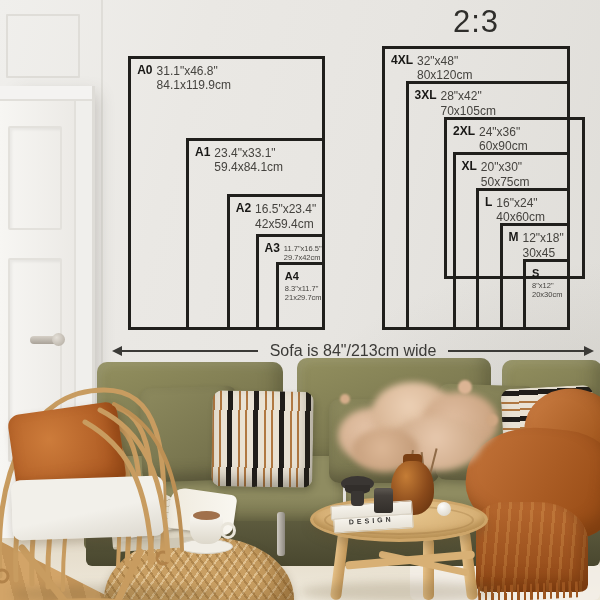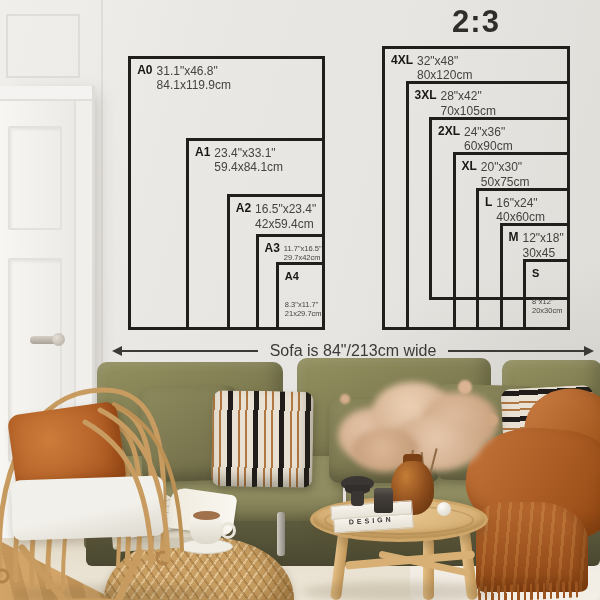--- a/index.html
+++ b/index.html
@@ -28,27 +28,27 @@
   #wall-molding{left:6px;top:14px;width:70px;height:60px;border:2px solid #dfddd8;border-radius:1px;}
 
   
   .size-rect{position:absolute;box-sizing:border-box;border:3px solid #201f1c;overflow:hidden;}
   .fr-label{display:flex;gap:4px;padding:5px 3px 0 6px;}
   .fr-name{font-weight:700;color:#191816;font-size:12px;line-height:1.15;}
   .fr-dims{font-size:12px;color:#45433f;line-height:1.2;display:block;}
   .fr-in,.fr-cm{display:block;white-space:nowrap;}
   .style-compact .fr-name{font-size:12px;}
   .style-compact .fr-dims{font-size:7.5px;padding-top:2px;}
-  .style-stacked .fr-label{flex-direction:column;gap:17px;}
+  .style-stacked .fr-label{flex-direction:column;gap:1px;}
   .style-stacked .fr-name{font-size:11px;}
   .style-stacked .fr-dims{font-size:7.5px;}
 
   .diagram-title{color:#2f2e2b;text-align:center;}
   #left-title{left:128px;top:12px;width:197px;font-size:25px;font-weight:500;letter-spacing:2px;}
-  #right-title{left:382px;top:4px;width:188px;font-size:31px;font-weight:700;letter-spacing:1px;}
+  #right-title{left:382px;top:4px;width:188px;font-size:31px;font-weight:400;letter-spacing:1px;}
 
   
   #sofa-arrow{left:112px;top:342px;width:482px;height:18px;display:flex;align-items:center;color:#3b3a37;}
   .arrow-line{flex:1;height:2px;background:#3b3a37;}
   .arrow-label{margin:0 12px;font-size:16px;white-space:nowrap;}
   .ah{width:0;height:0;border-top:5px solid transparent;border-bottom:5px solid transparent;}
   .ah-left{border-right:10px solid #3b3a37;}
   .ah-right{border-left:10px solid #3b3a37;}
 
   
@@ -232,21 +232,21 @@
       </div>
       <div class="size-rect style-normal" style="left: 405.5px; top: 81.15px; width: 164.5px; height: 248.85px;">
         <div class="fr-label">
           <span class="fr-name">3XL</span>
           <span class="fr-dims">
             <span class="fr-in">28"x42"</span>
             <span class="fr-cm">70x105cm</span>
           </span>
         </div>
       </div>
-      <div class="size-rect style-normal" style="left: 429px; top: 116.7px; width: 141px; height: 183px;">
+      <div class="size-rect style-normal" style="left: 444px; top: 116.7px; width: 141px; height: 162px;">
         <div class="fr-label">
           <span class="fr-name">2XL</span>
           <span class="fr-dims">
             <span class="fr-in">24"x36"</span>
             <span class="fr-cm">60x90cm</span>
           </span>
         </div>
       </div>
       <div class="size-rect style-normal" style="left: 452.5px; top: 152.25px; width: 117.5px; height: 177.75px;">
         <div class="fr-label">

